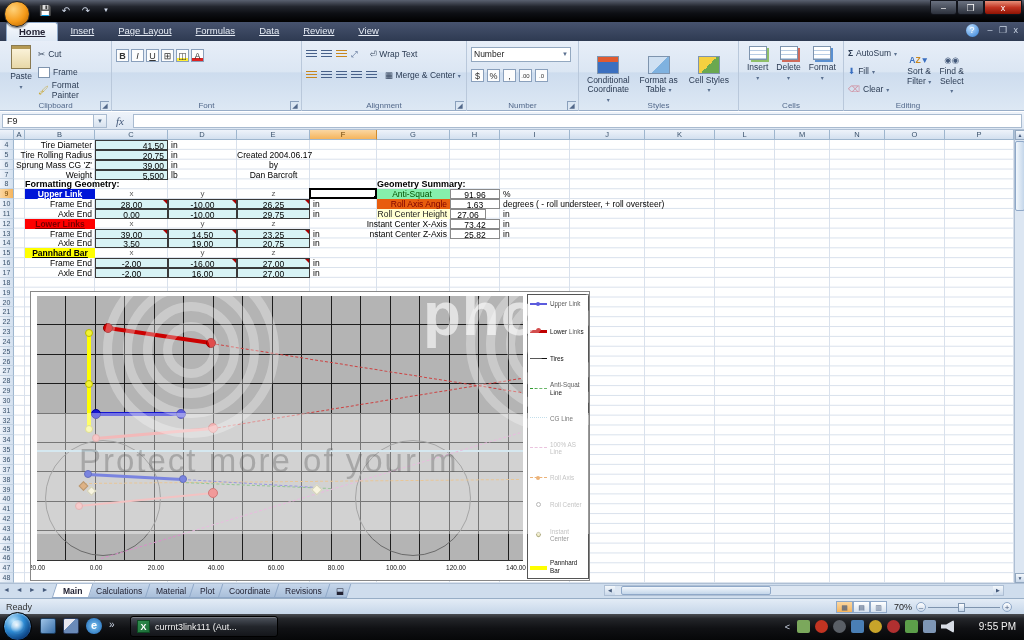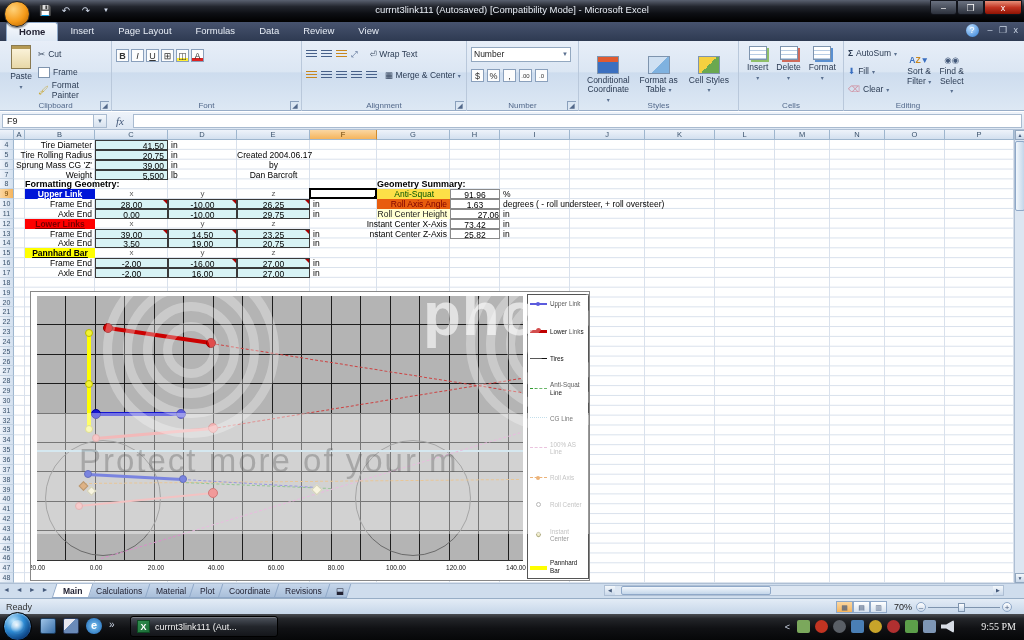--- a/index.html
+++ b/index.html
@@ -17,21 +17,21 @@
   .qat .qbtn { width:16px; height:14px; color:#cfd8e8; font-size:10px; line-height:13px; text-align:center; }
   #title-text { position:absolute; left:0; right:0; top:4px; text-align:center; color:#e8edf5; font-size:9.5px; }
   .wincontrols { position:absolute; right:2px; top:0; display:flex; }
   .wc { width:27px; height:15px; font-size:9px; color:#fff; text-align:center; line-height:14px;
     background:linear-gradient(#6a7180,#2c313c); border:1px solid #11131a; border-radius:0 0 3px 3px; }
   .wc.close { background:linear-gradient(#e8907a,#c23422 50%,#8f1404); width:38px; }
 
   
   #tabrow { position:absolute; left:0; top:22px; width:1024px; height:19px;
     background:linear-gradient(#47536e,#2e3a52); }
-  .rtab { float:left; height:19px; padding:3px 12px 0 12px; color:#e6ecf5; font-size:9.5px; }
+  .rtab { float:left; height:19px; padding:3px 12px 0 12px; color:#e6ecf5; font-size:9.5px;text-decoration:underline; }
   .rtab.active { background:linear-gradient(#f8fafd,#dfe9f5); color:#1d3behash; color:#223; border-radius:3px 3px 0 0;
     border:1px solid #8fa8c8; border-bottom:none; font-weight:bold; margin-left:6px; }
   #wb-controls { position:absolute; right:4px; top:2px; color:#c9d4e4; font-size:9px; letter-spacing:2px; }
   #help-btn { display:inline-block; width:13px; height:13px; border-radius:50%;
     background:radial-gradient(circle at 35% 30%,#bfe0ff,#2d7bd4); color:#fff; text-align:center;
     line-height:13px; font-size:9px; margin-right:8px; }
 
   
   #ribbon { position:absolute; left:0; top:41px; width:1024px; height:70px;
     background:linear-gradient(#e7eef8 0%, #dbe6f3 45%, #cddcee 46%, #dde8f4 100%);
@@ -91,21 +91,21 @@
   .ctr { text-align:center; }
   .bold { font-weight:bold; font-size:9px; }
   .box, .boxr { background:#d8f3f5; border:1px solid #3a3a3a; text-align:center; }
   .boxr { text-align:right; padding-right:3px; }
   .boxc { background:#d8f3f5; border:1px solid #3a3a3a; text-align:center; }
   .boxc::after { content:""; position:absolute; right:0; top:0; border-left:4px solid transparent; border-top:4px solid #a00; }
   .hblue { background:#0016d8; color:#fff; font-weight:bold; text-decoration:underline; text-align:center; }
   .hred { background:#f00; color:#7c0000; font-weight:bold; text-decoration:underline; text-align:center; }
   .hyellow { background:#ff0; color:#000; font-weight:bold; text-decoration:underline; text-align:center; }
   .xyz { text-align:center; color:#5a5a5a; font-size:8px; }
-  .sgreen { background:#fde047; color:#005200; text-align:right; padding-right:16px; }
+  .sgreen { background:#86efac; color:#005200; text-align:center; padding-right:3px; }
   .sorange { background:#e85d0e; color:#7c0000; text-align:right; padding-right:3px; }
   .scream { background:#ffffd2; color:#222; text-align:right; padding-right:3px; }
   .slbl { text-align:right; padding-right:3px; }
   .sbox { background:#fff; border:1px solid #8a8a8a; text-align:center; }
   #selcell { position:absolute; border:2px solid #000; background:#fff; z-index:3; }
   #selcell::after { content:""; position:absolute; right:-2px; bottom:-2px; width:3px; height:3px; background:#000; }
 
   
   #vscroll { position:absolute; right:0; top:0; width:10px; height:453px; background:#dce6f2; border-left:1px solid #aebfd4; }
   .varrow { position:absolute; left:0; width:10px; height:10px; background:linear-gradient(#f4f8fc,#c9d8ea);
@@ -186,36 +186,35 @@
   #ql-more { color:#cfd8e8; font-size:10px; margin-top:1px; }
   #taskbtn { position:absolute; left:130px; top:2px; width:148px; height:21px; border-radius:3px;
     background:linear-gradient(#4e545e,#23262c 50%,#14161a); border:1px solid #000;
     color:#f0f0f0; font-size:9px; display:flex; align-items:center; gap:5px; padding:0 6px;
     box-shadow:inset 0 1px 0 rgba(255,255,255,.25); }
   #xlicon { width:13px; height:13px; background:linear-gradient(135deg,#2f8f4e,#1c6d38); border:1px solid #0d4a22;
     color:#fff; font-size:9px; font-weight:bold; text-align:center; line-height:12px; flex:0 0 13px; }
   #tray { position:absolute; right:70px; top:6px; display:flex; gap:5px; align-items:center; }
   #tray-chev { color:#cfd8e8; font-size:9px; margin-right:2px; }
   .ticon { width:13px; height:13px; }
-  #clock { position:absolute; right:8px; top:7px; color:#f2f2f2; font-size:10px;font-family:Liberation Serif, serif; }
+  #clock { position:absolute; right:8px; top:7px; color:#f2f2f2; font-size:10px; }
 </style>
 </head>
 <body>
 
 <div id="screen">
 
   <div id="titlebar">
     <div id="orb"></div>
     <div class="qat">
       <div class="qbtn">💾</div>
       <div class="qbtn">↶</div>
       <div class="qbtn">↷</div>
       <div class="qbtn" style="font-size:6px;">▼</div>
     </div>
-    <div id="title-text">currnt3link111 (Autosaved)  [Compatibility Mode] - Microsoft Excel</div>
     <div class="wincontrols">
       <div class="wc">–</div>
       <div class="wc">❐</div>
       <div class="wc close">x</div>
     </div>
   </div>
 
   <div id="tabrow">
     <div id="ribbon-tabs">
         <div class="rtab active">Home</div>
@@ -501,21 +500,21 @@
         <div class="cell unit" style="left: 310px; width: 67px; top: 69.064px;">in</div>
         <div class="cell sorange" style="left: 377px; width: 73px; top: 69.064px;">Roll Axis Angle</div>
         <div class="cell sbox" style="left: 450px; width: 50px; top: 69.064px;">1.63</div>
         <div class="cell unit" style="left: 500px; width: 275px; top: 69.064px;">degrees ( - roll understeer, + roll oversteer)</div>
         <div class="cell lbl" style="left: -35px; width: 130px; top: 78.908px;">Axle End</div>
         <div class="cell box" style="left: 95px; width: 73px; top: 78.908px;">0.00</div>
         <div class="cell box" style="left: 168px; width: 69px; top: 78.908px;">-10.00</div>
         <div class="cell box" style="left: 237px; width: 73px; top: 78.908px;">29.75</div>
         <div class="cell unit" style="left: 310px; width: 67px; top: 78.908px;">in</div>
         <div class="cell scream" style="left: 377px; width: 73px; top: 78.908px;">Roll Center Height</div>
-        <div class="cell sbox" style="left: 450px; width: 50px; top: 78.908px; text-align: right;">27.06</div>
+        <div class="cell sbox" style="left: 450px; width: 36px; top: 78.908px;">27.06</div>
         <div class="cell unit" style="left: 500px; width: 70px; top: 78.908px;">in</div>
         <div class="cell hred" style="left: 25px; width: 70px; top: 88.752px;">Lower Links</div>
         <div class="cell xyz" style="left: 95px; width: 73px; top: 88.752px;">x</div>
         <div class="cell xyz" style="left: 168px; width: 69px; top: 88.752px;">y</div>
         <div class="cell xyz" style="left: 237px; width: 73px; top: 88.752px;">z</div>
         <div class="cell slbl" style="left: 317px; width: 133px; top: 88.752px;">Instant Center X-Axis</div>
         <div class="cell sbox" style="left: 450px; width: 50px; top: 88.752px;">73.42</div>
         <div class="cell unit" style="left: 500px; width: 70px; top: 88.752px;">in</div>
         <div class="cell lbl" style="left: -35px; width: 130px; top: 98.596px;">Frame End</div>
         <div class="cell boxc" style="left: 95px; width: 73px; top: 98.596px;">39.00</div>

